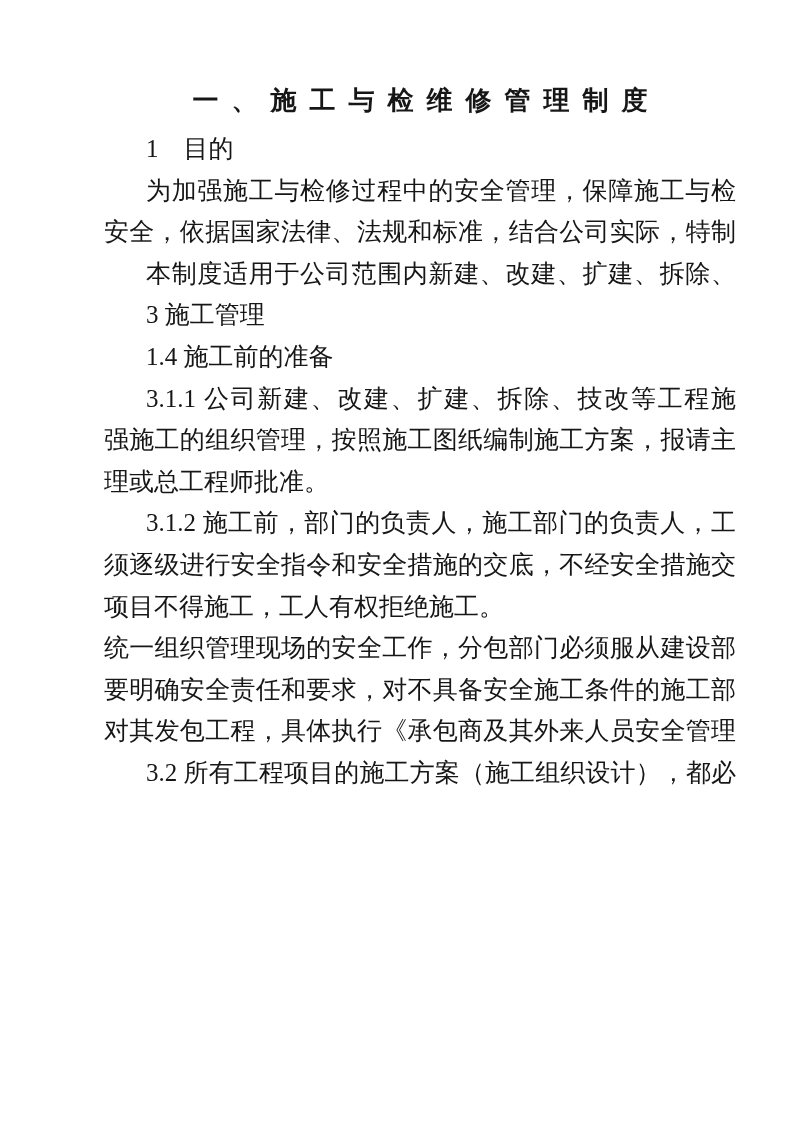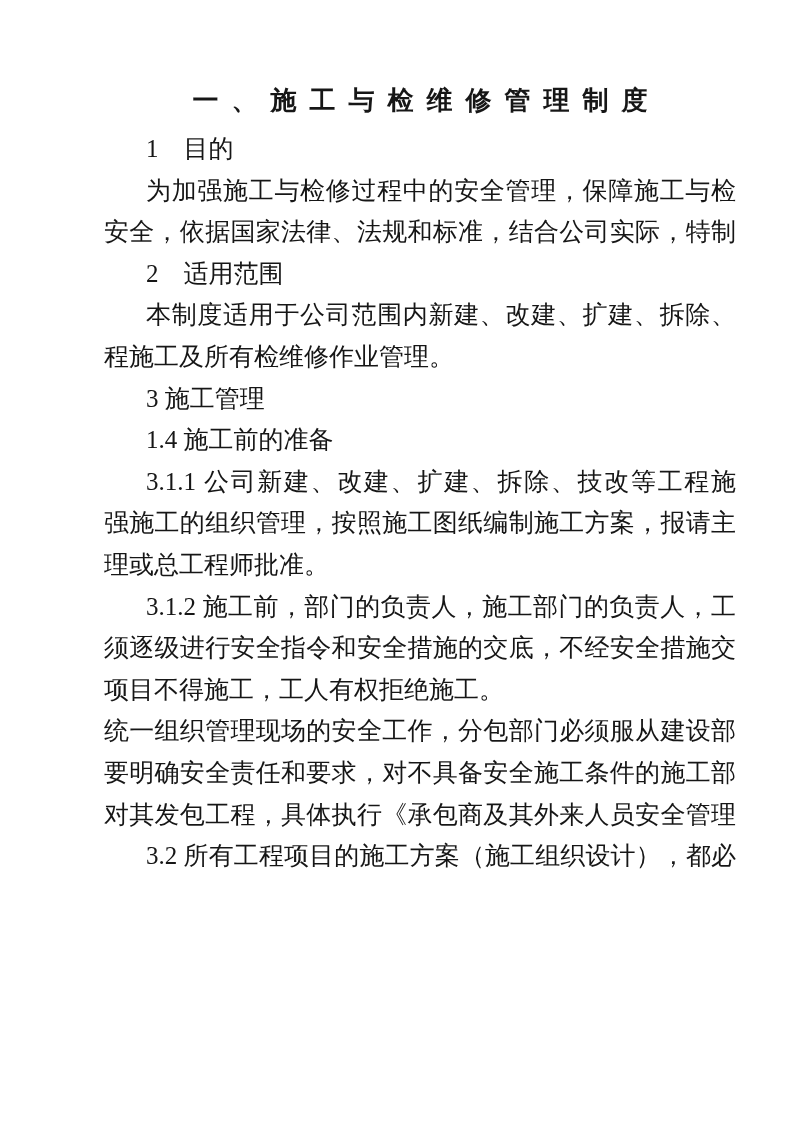--- a/index.html
+++ b/index.html
@@ -55,23 +55,21 @@
 <body>
 
 <div class="page">
 
   <div class="doc-title">一、施工与检维修管理制度</div>
 
   <div class="body-lines">
     <div class="line indent">1　目的</div>
     <div class="line indent stretch">为加强施工与检修过程中的安全管理，保障施工与检修人员的</div>
     <div class="line stretch">安全，依据国家法律、法规和标准，结合公司实际，特制定本制度。</div>
-    <div class="line indent">2　适用范围</div>
     <div class="line indent stretch">本制度适用于公司范围内新建、改建、扩建、拆除、技改等工</div>
-    <div class="line">程施工及所有检维修作业管理。</div>
     <div class="line indent">3 施工管理</div>
     <div class="line indent">1.4 施工前的准备</div>
     <div class="line indent stretch">3.1.1 公司新建、改建、扩建、拆除、技改等工程施工，必须加</div>
     <div class="line stretch">强施工的组织管理，按照施工图纸编制施工方案，报请主管副总经</div>
     <div class="line">理或总工程师批准。</div>
     <div class="line indent stretch">3.1.2 施工前，部门的负责人，施工部门的负责人，工程技术人</div>
     <div class="line stretch">须逐级进行安全指令和安全措施的交底，不经安全措施交底的工程</div>
     <div class="line">项目不得施工，工人有权拒绝施工。</div>
     <div class="line stretch">统一组织管理现场的安全工作，分包部门必须服从建设部门和总包</div>
     <div class="line stretch">要明确安全责任和要求，对不具备安全施工条件的施工部门，不得</div>

